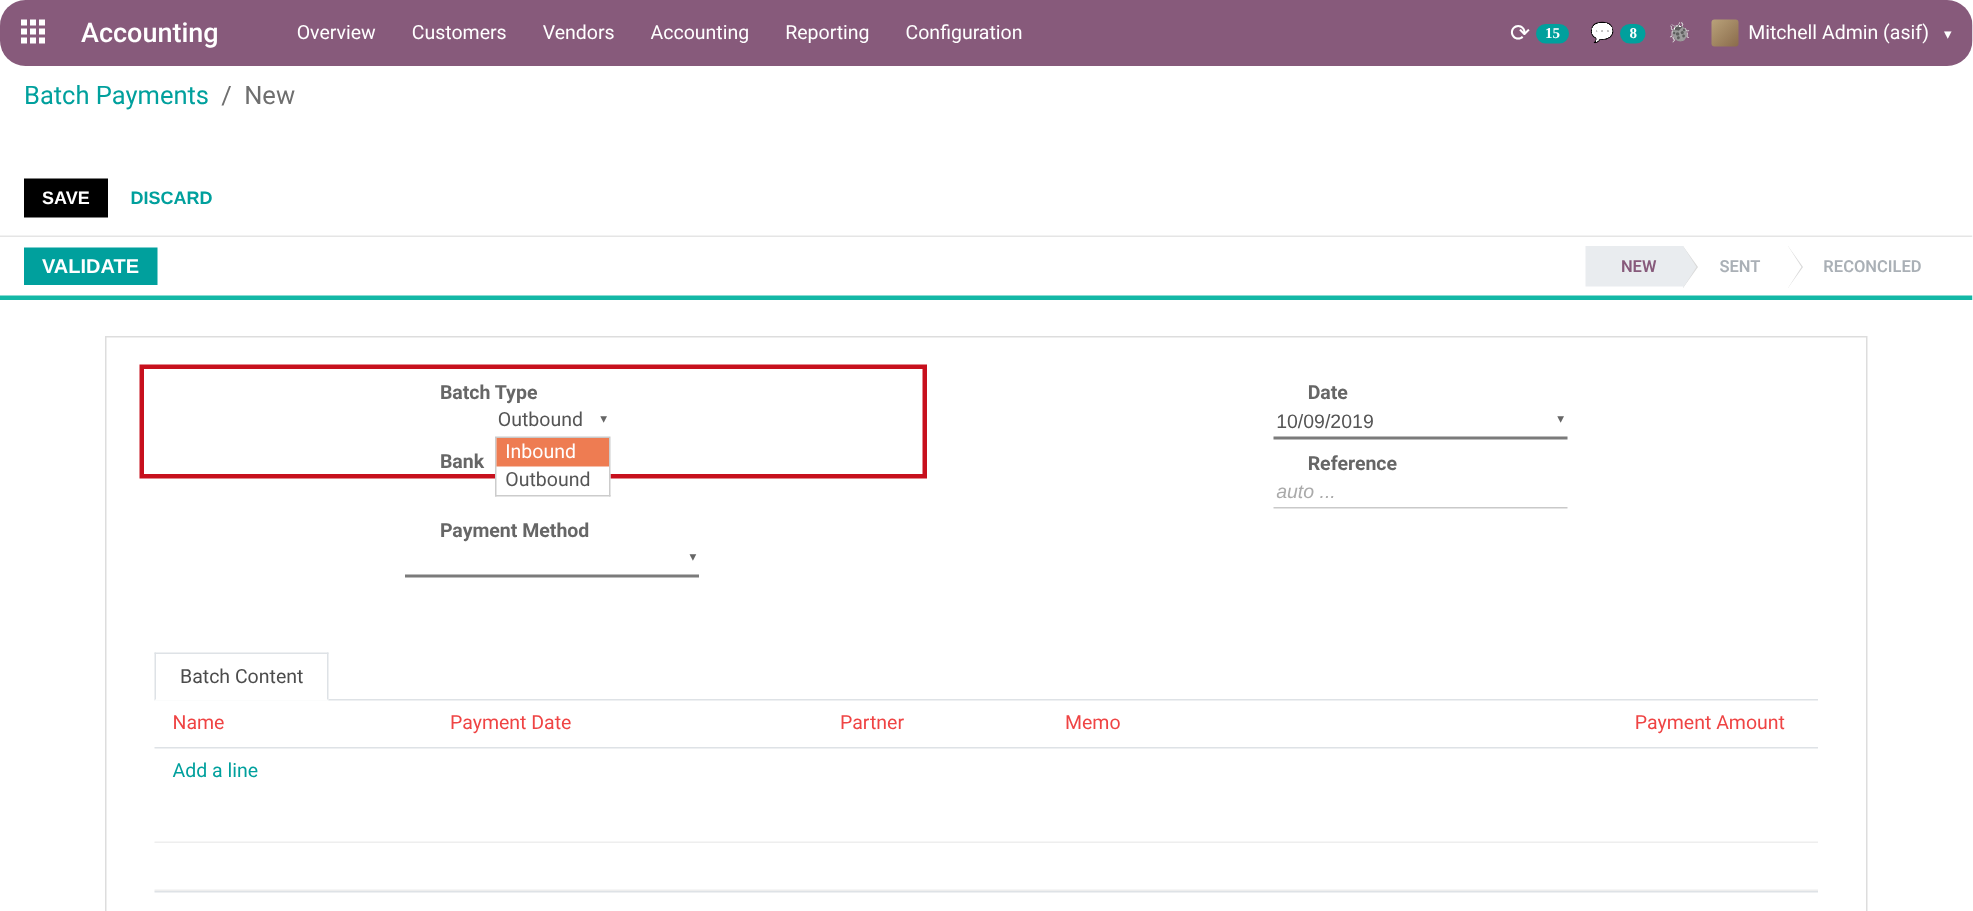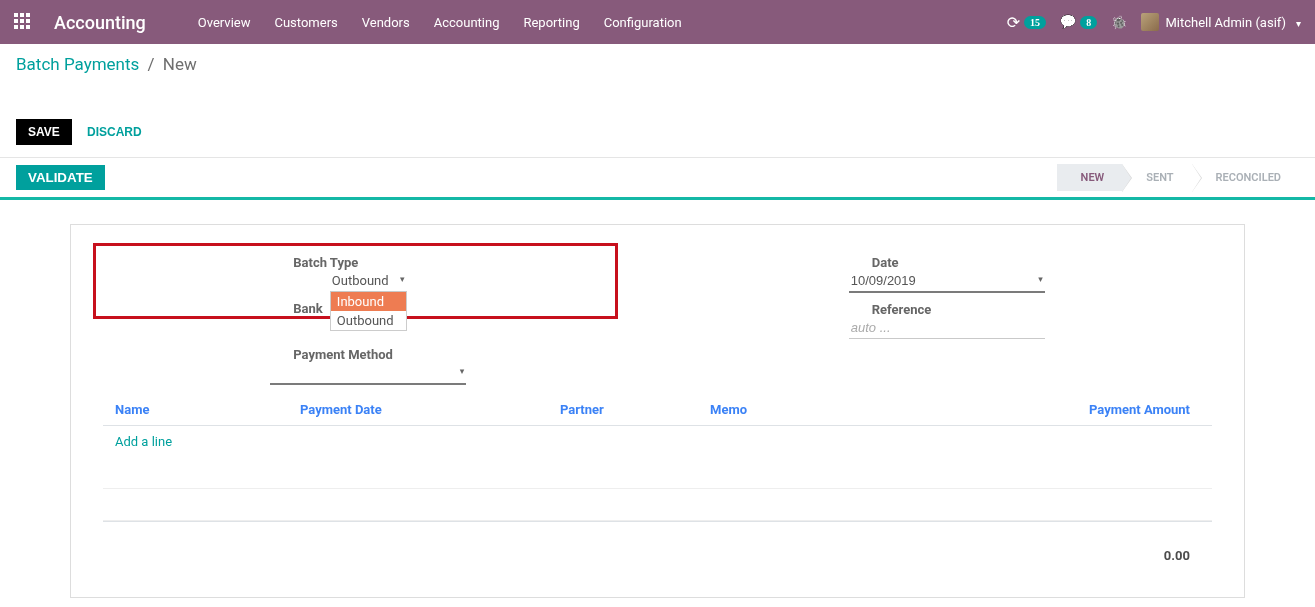--- a/index.html
+++ b/index.html
@@ -1,18 +1,18 @@
 <!DOCTYPE html>
 <html><head>
 <meta charset="utf-8">
 <style>
   * { box-sizing: border-box; margin: 0; padding: 0; }
   body { font-family: -apple-system, BlinkMacSystemFont, "Segoe UI", Roboto, "Helvetica Neue", Arial, sans-serif; font-size: 13px; color: #4c4c4c; background: #fff; }
   
-  .topbar { background: #875a7b; height: 44px; display: flex; align-items: center; padding: 0 14px; color: #fff; }
+  .topbar { background: #875a7b; height: 44px; display: flex; align-items: center; padding: 0 14px; color: #fff; border-radius: 17px; }
   .apps-icon { width: 18px; height: 18px; display: grid; grid-template-columns: repeat(3, 4px); grid-template-rows: repeat(3, 4px); gap: 2px; margin-right: 22px; cursor: pointer; }
   .apps-icon span { background: #fff; width: 4px; height: 4px; }
   .app-name { font-size: 18px; font-weight: 500; margin-right: 40px; }
   .nav-menu { display: flex; gap: 0; }
   .nav-menu a { color: #fff; text-decoration: none; padding: 6px 12px; font-size: 13px; cursor: pointer; }
   .topbar-right { margin-left: auto; display: flex; align-items: center; gap: 14px; }
   .pill { display: inline-flex; align-items: center; gap: 4px; cursor: pointer; font-family: Liberation Serif, serif; }
   .pill .badge { background: #00a09d; color: #fff; border-radius: 9px; font-size: 10px; font-weight: 700; padding: 1px 6px; }
   .timer-icon::before { content: "⟳"; font-size: 16px; }
   .chat-icon::before { content: "💬"; font-size: 13px; filter: grayscale(1) brightness(2); }
@@ -50,21 +50,21 @@
   .finput input::placeholder { color: #aaa; font-style: italic; }
   .finput .dd-caret { position: absolute; right: 2px; top: 4px; font-size: 9px; color: #666; pointer-events: none; }
   .highlight-box { position: absolute; border: 3px solid #c7101d; left: -10px; top: -12px; width: 525px; height: 76px; pointer-events: none; }
   .dropdown-list { position: absolute; top: 22px; left: 0; right: 0; background: #fff; border: 1px solid #ccc; border-top: none; z-index: 5; }
   .dropdown-list .opt { padding: 2px 6px; cursor: pointer; color: #555; }
   .dropdown-list .opt.hover { background: #ee7c52; color: #fff; }
 
   .tabs { margin-top: 40px; border-bottom: 1px solid #dee2e6; }
   .tab { display: inline-block; padding: 8px 16px 7px; border: 1px solid #dee2e6; border-bottom: 1px solid #fff; background: #fff; color: #4c4c4c; position: relative; top: 1px; cursor: pointer; font-size: 13px; }
   .table-head, .table-row { display: flex; padding: 8px 12px; }
-  .table-head { border-bottom: 1px solid #dee2e6; font-weight: 700; color: #3b82f6; }
+  .table-head { border-bottom: 1px solid #dee2e6; font-weight: 400; color: #ef4444; }
   .c-name { flex: 0 0 185px; }
   .c-pdate { flex: 0 0 260px; }
   .c-partner { flex: 0 0 150px; }
   .c-memo { flex: 0 0 260px; }
   .c-amt { flex: 1; text-align: right; padding-right: 10px; }
   .add-line { color: #00a09d; cursor: pointer; }
   .row-sep { border-bottom: 1px solid #eee; height: 32px; }
   .total-row { display: flex; border-top: 1px solid #dee2e6; padding: 14px 22px 8px; font-weight: 700; }
   .total-row .val { margin-left: auto; margin-top: 12px; }
 </style>
@@ -169,20 +169,23 @@
         </div>
         <div class="frow">
           <div class="flabel">Reference</div>
           <div class="finput">
             <input type="text" placeholder="auto ..." style="">
           </div>
         </div>
       </div>
     </div>
 
+    <div class="tabs">
+      <div class="tab">Batch Content</div>
+    </div>
     <div class="table-head">
       <div class="c-name">Name</div>
       <div class="c-pdate">Payment Date</div>
       <div class="c-partner">Partner</div>
       <div class="c-memo">Memo</div>
       <div class="c-amt">Payment Amount</div>
     </div>
     <div class="table-row">
       <span class="add-line">Add a line</span>
     </div>

